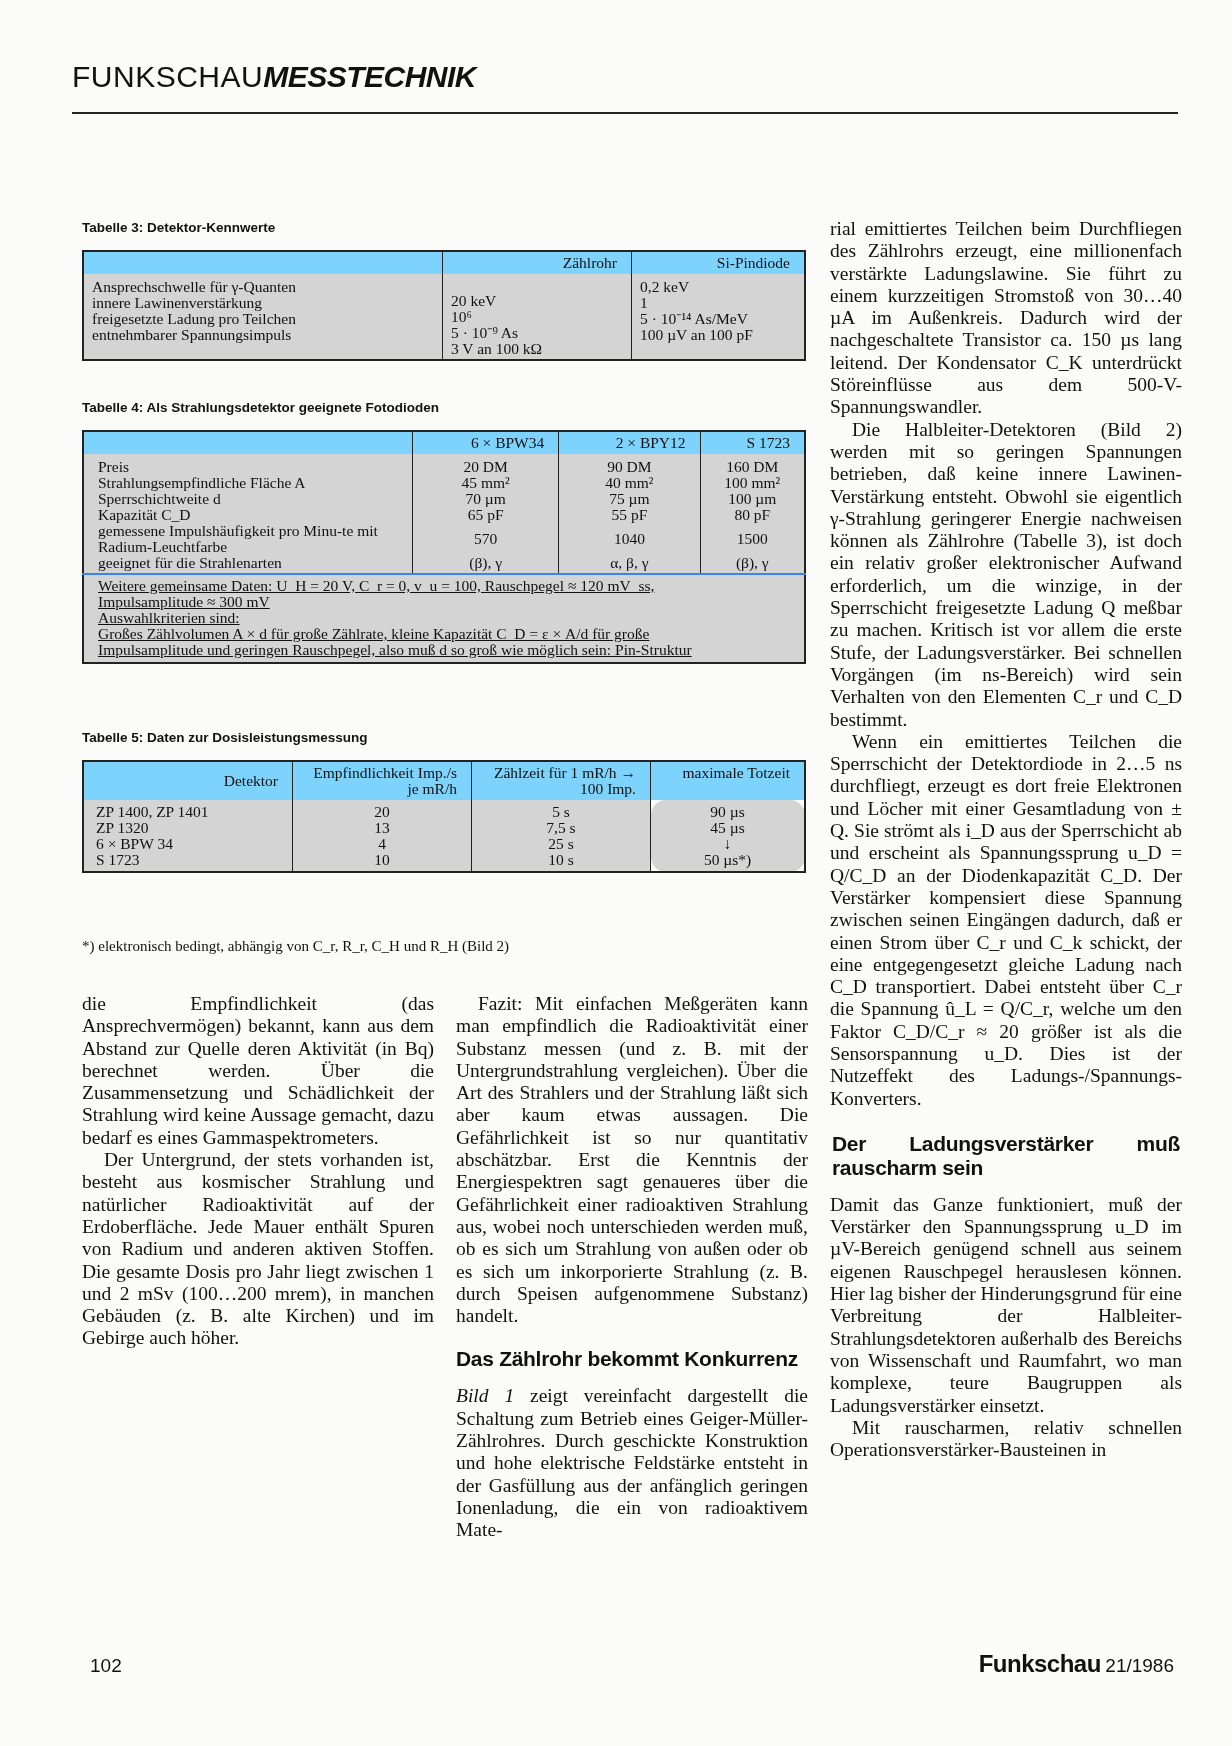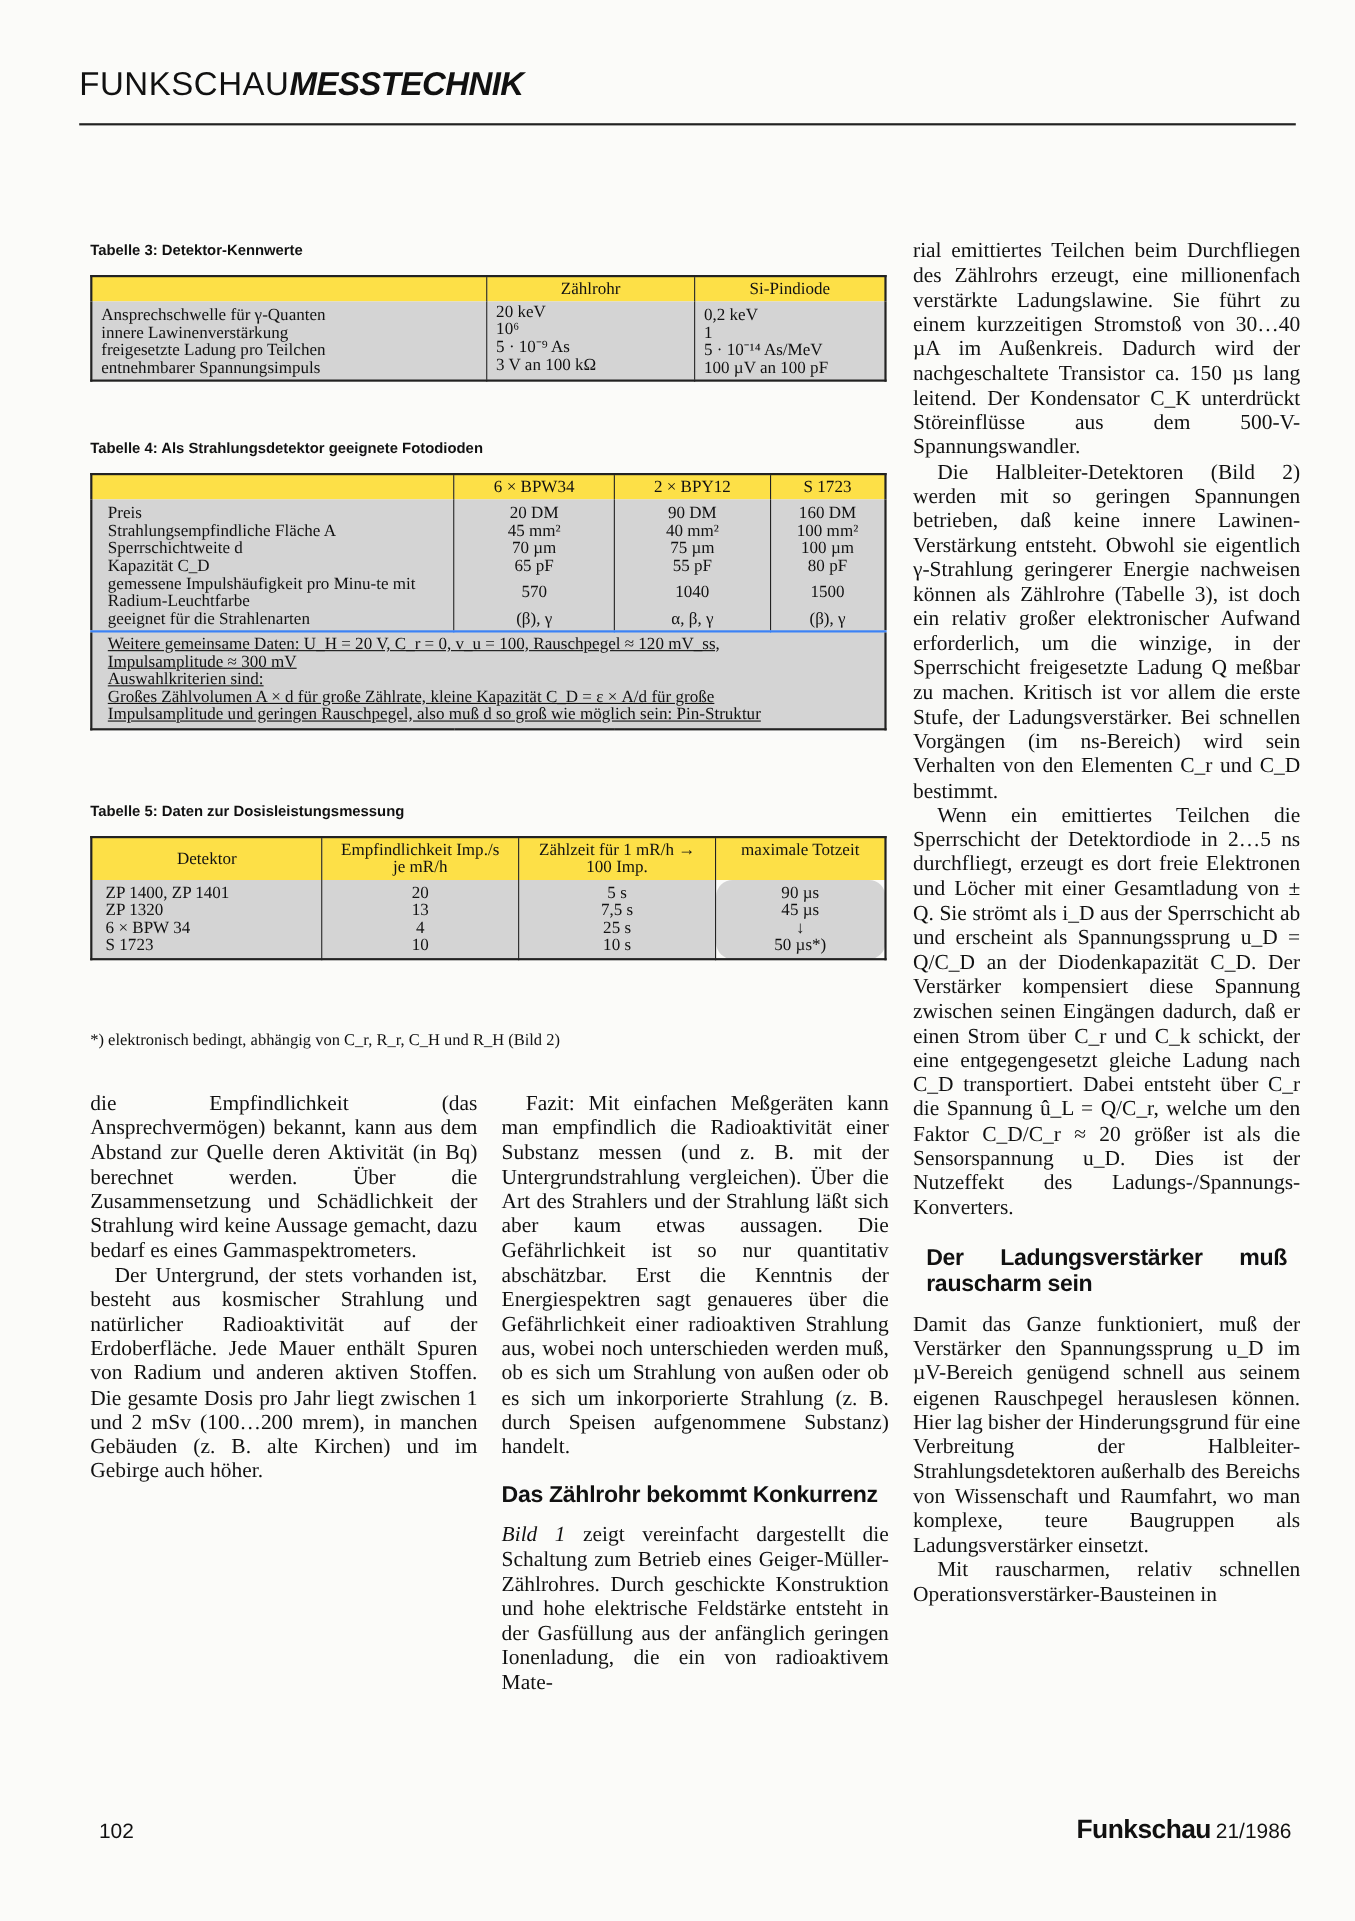--- a/index.html
+++ b/index.html
@@ -6,21 +6,21 @@
   body { width: 1232px; height: 1746px; background: #fbfbf9; position: relative; overflow: hidden; color: #111; font-family: "Liberation Serif", serif; }
   .abs { position: absolute; }
   .hdr { left: 72px; top: 60px; font-family: "Liberation Sans", sans-serif; font-size: 30px; letter-spacing: 0.5px; }
   .hdr .light { font-weight: normal; }
   .hdr .bold { font-weight: bold; font-style: italic; letter-spacing: -0.5px; }
   .hrule { left: 72px; top: 112px; width: 1106px; height: 2px; background: #222; }
   .tcap { font-family: "Liberation Sans", sans-serif; font-weight: bold; font-size: 13.5px; }
   table.t { position: absolute; border-collapse: collapse; border: 2px solid #222; font-size: 15.5px; line-height: 16px; }
   table.t td, table.t th { border-left: 1.5px solid #222; padding: 2px 8px; vertical-align: top; font-weight: normal; }
   table.t td:first-child, table.t th:first-child { border-left: none; }
-  table.t thead th { background: #fde047; text-align: center; padding: 3px 14px; }
+  table.t thead th { background: #7dd3fc; text-align: right; padding: 3px 14px; }
   table.t tbody td { background: #d4d4d4; }
   table.t .sep td { border-top: 2px solid #3b82f6; text-decoration: underline; }
   .center { text-align: center; }
   .col { font-size: 19.5px; line-height: 22.3px; text-align: justify; width: 352px; }
   .col p { margin: 0; }
   .col p.ind { text-indent: 22px; }
   .h2 { font-family: "Liberation Sans", sans-serif; font-weight: bold; font-size: 21px; line-height: 24px; letter-spacing: -0.3px; }
   .foot-note { font-size: 15px; }
   .pageno { left: 90px; top: 1655px; font-family: "Liberation Sans", sans-serif; font-size: 19px; }
   .mag { right: 58px; top: 1650px; font-family: "Liberation Sans", sans-serif; }
@@ -45,21 +45,21 @@
   </tr>
     </thead>
   <tbody>
     <tr>
       <td style="padding-top:5px">
         <div>Ansprechschwelle für γ-Quanten</div>
         <div>innere Lawinenverstärkung</div>
         <div>freigesetzte Ladung pro Teilchen</div>
         <div>entnehmbarer Spannungsimpuls</div>
       </td>
-      <td style="padding-top:2px">
+      <td style="padding-top:19px">
         <div>20 keV</div>
         <div>10⁶</div>
         <div>5 · 10⁻⁹ As</div>
         <div>3 V an 100 kΩ</div>
       </td>
       <td style="padding-top:5px">
         <div>0,2 keV</div>
         <div>1</div>
         <div>5 · 10⁻¹⁴ As/MeV</div>
         <div>100 µV an 100 pF</div>
@@ -176,21 +176,21 @@
 <div class="abs col" style="left:456px; top:993px;">
   <p class="ind">Fazit: Mit einfachen Meßgeräten kann man empfindlich die Radioaktivität einer Substanz messen (und z. B. mit der Untergrundstrahlung vergleichen). Über die Art des Strahlers und der Strahlung läßt sich aber kaum etwas aussagen. Die Gefährlichkeit ist so nur quantitativ abschätzbar. Erst die Kenntnis der Energiespektren sagt genaueres über die Gefährlichkeit einer radioaktiven Strahlung aus, wobei noch unterschieden werden muß, ob es sich um Strahlung von außen oder ob es sich um inkorporierte Strahlung (z. B. durch Speisen aufgenommene Substanz) handelt.</p>
   <div class="h2" style="margin:20px 0 14px;">Das Zählrohr bekommt Konkurrenz</div>
   <p><i>Bild 1</i><span> zeigt vereinfacht dargestellt die Schaltung zum Betrieb eines Geiger-Müller-Zählrohres. Durch geschickte Konstruktion und hohe elektrische Feldstärke entsteht in der Gasfüllung aus der anfänglich geringen Ionenladung, die ein von radioaktivem Mate-</span></p>
 </div>
 
 <div class="abs col" style="left:830px; top:218px;">
   <p>rial emittiertes Teilchen beim Durchfliegen des Zählrohrs erzeugt, eine millionenfach verstärkte Ladungslawine. Sie führt zu einem kurzzeitigen Stromstoß von 30…40 µA im Außenkreis. Dadurch wird der nachgeschaltete Transistor ca. 150 µs lang leitend. Der Kondensator C_K unterdrückt Störeinflüsse aus dem 500-V-Spannungswandler.</p>
   <p class="ind">Die Halbleiter-Detektoren (Bild 2) werden mit so geringen Spannungen betrieben, daß keine innere Lawinen-Verstärkung entsteht. Obwohl sie eigentlich γ-Strahlung geringerer Energie nachweisen können als Zählrohre (Tabelle 3), ist doch ein relativ großer elektronischer Aufwand erforderlich, um die winzige, in der Sperrschicht freigesetzte Ladung Q meßbar zu machen. Kritisch ist vor allem die erste Stufe, der Ladungsverstärker. Bei schnellen Vorgängen (im ns-Bereich) wird sein Verhalten von den Elementen C_r und C_D bestimmt.</p>
   <p class="ind">Wenn ein emittiertes Teilchen die Sperrschicht der Detektordiode in 2…5 ns durchfliegt, erzeugt es dort freie Elektronen und Löcher mit einer Gesamtladung von ± Q. Sie strömt als i_D aus der Sperrschicht ab und erscheint als Spannungssprung u_D = Q/C_D an der Diodenkapazität C_D. Der Verstärker kompensiert diese Spannung zwischen seinen Eingängen dadurch, daß er einen Strom über C_r und C_k schickt, der eine entgegengesetzt gleiche Ladung nach C_D transportiert. Dabei entsteht über C_r die Spannung û_L = Q/C_r, welche um den Faktor C_D/C_r ≈ 20 größer ist als die Sensorspannung u_D. Dies ist der Nutzeffekt des Ladungs-/Spannungs-Konverters.</p>
-  <div class="h2" style="margin:22px 12px 14px;">Der Ladungsverstärker muß rauscharm sein</div>
+  <div class="h2" style="margin:22px 2px 14px;">Der Ladungsverstärker muß rauscharm sein</div>
   <p>Damit das Ganze funktioniert, muß der Verstärker den Spannungssprung u_D im µV-Bereich genügend schnell aus seinem eigenen Rauschpegel herauslesen können. Hier lag bisher der Hinderungsgrund für eine Verbreitung der Halbleiter-Strahlungsdetektoren außerhalb des Bereichs von Wissenschaft und Raumfahrt, wo man komplexe, teure Baugruppen als Ladungsverstärker einsetzt.</p>
   <p class="ind">Mit rauscharmen, relativ schnellen Operationsverstärker-Bausteinen in</p>
 </div>
 
 <div class="abs pageno">102</div>
 <div class="abs mag">
   <span class="brand">Funkschau</span>
   <span class="issue">21/1986</span>
 </div>
 

